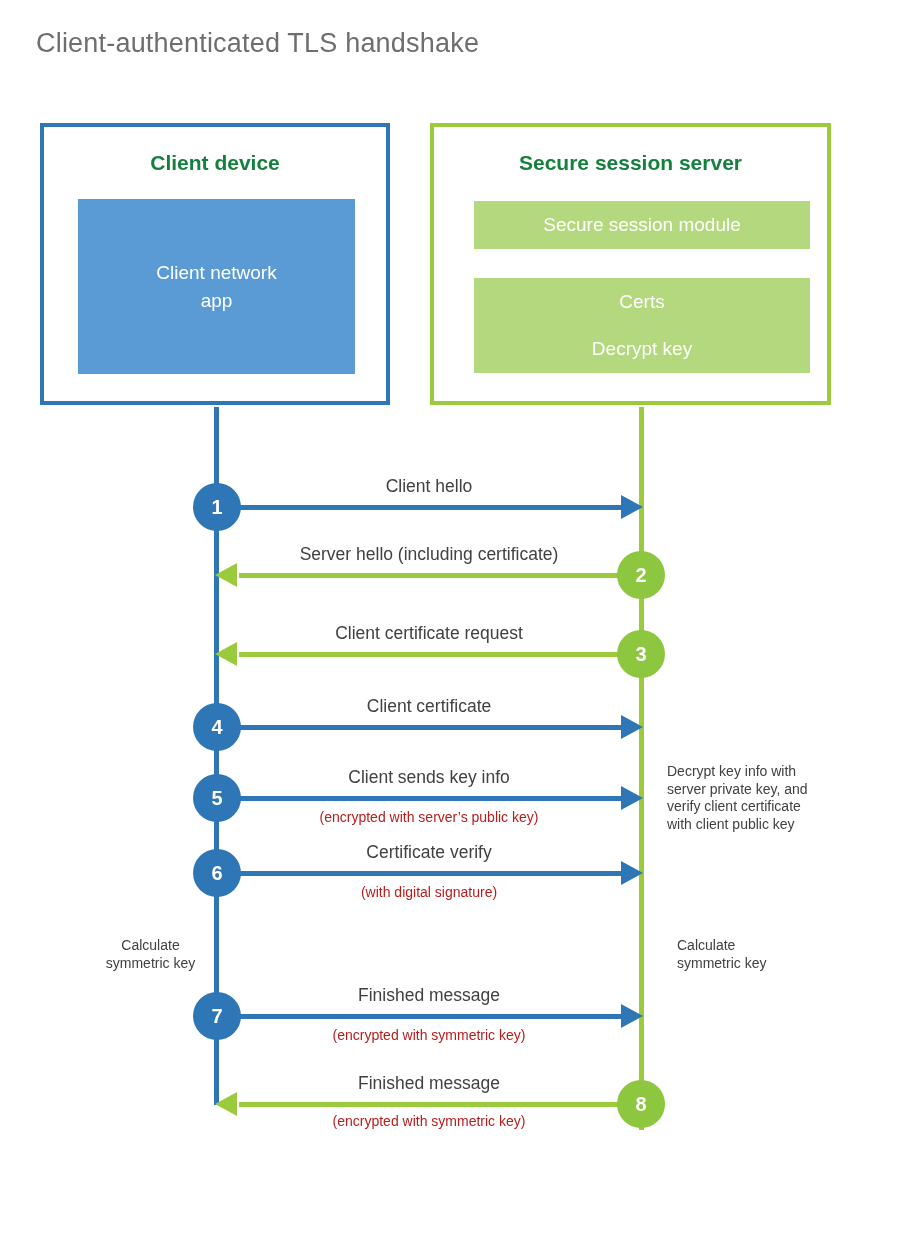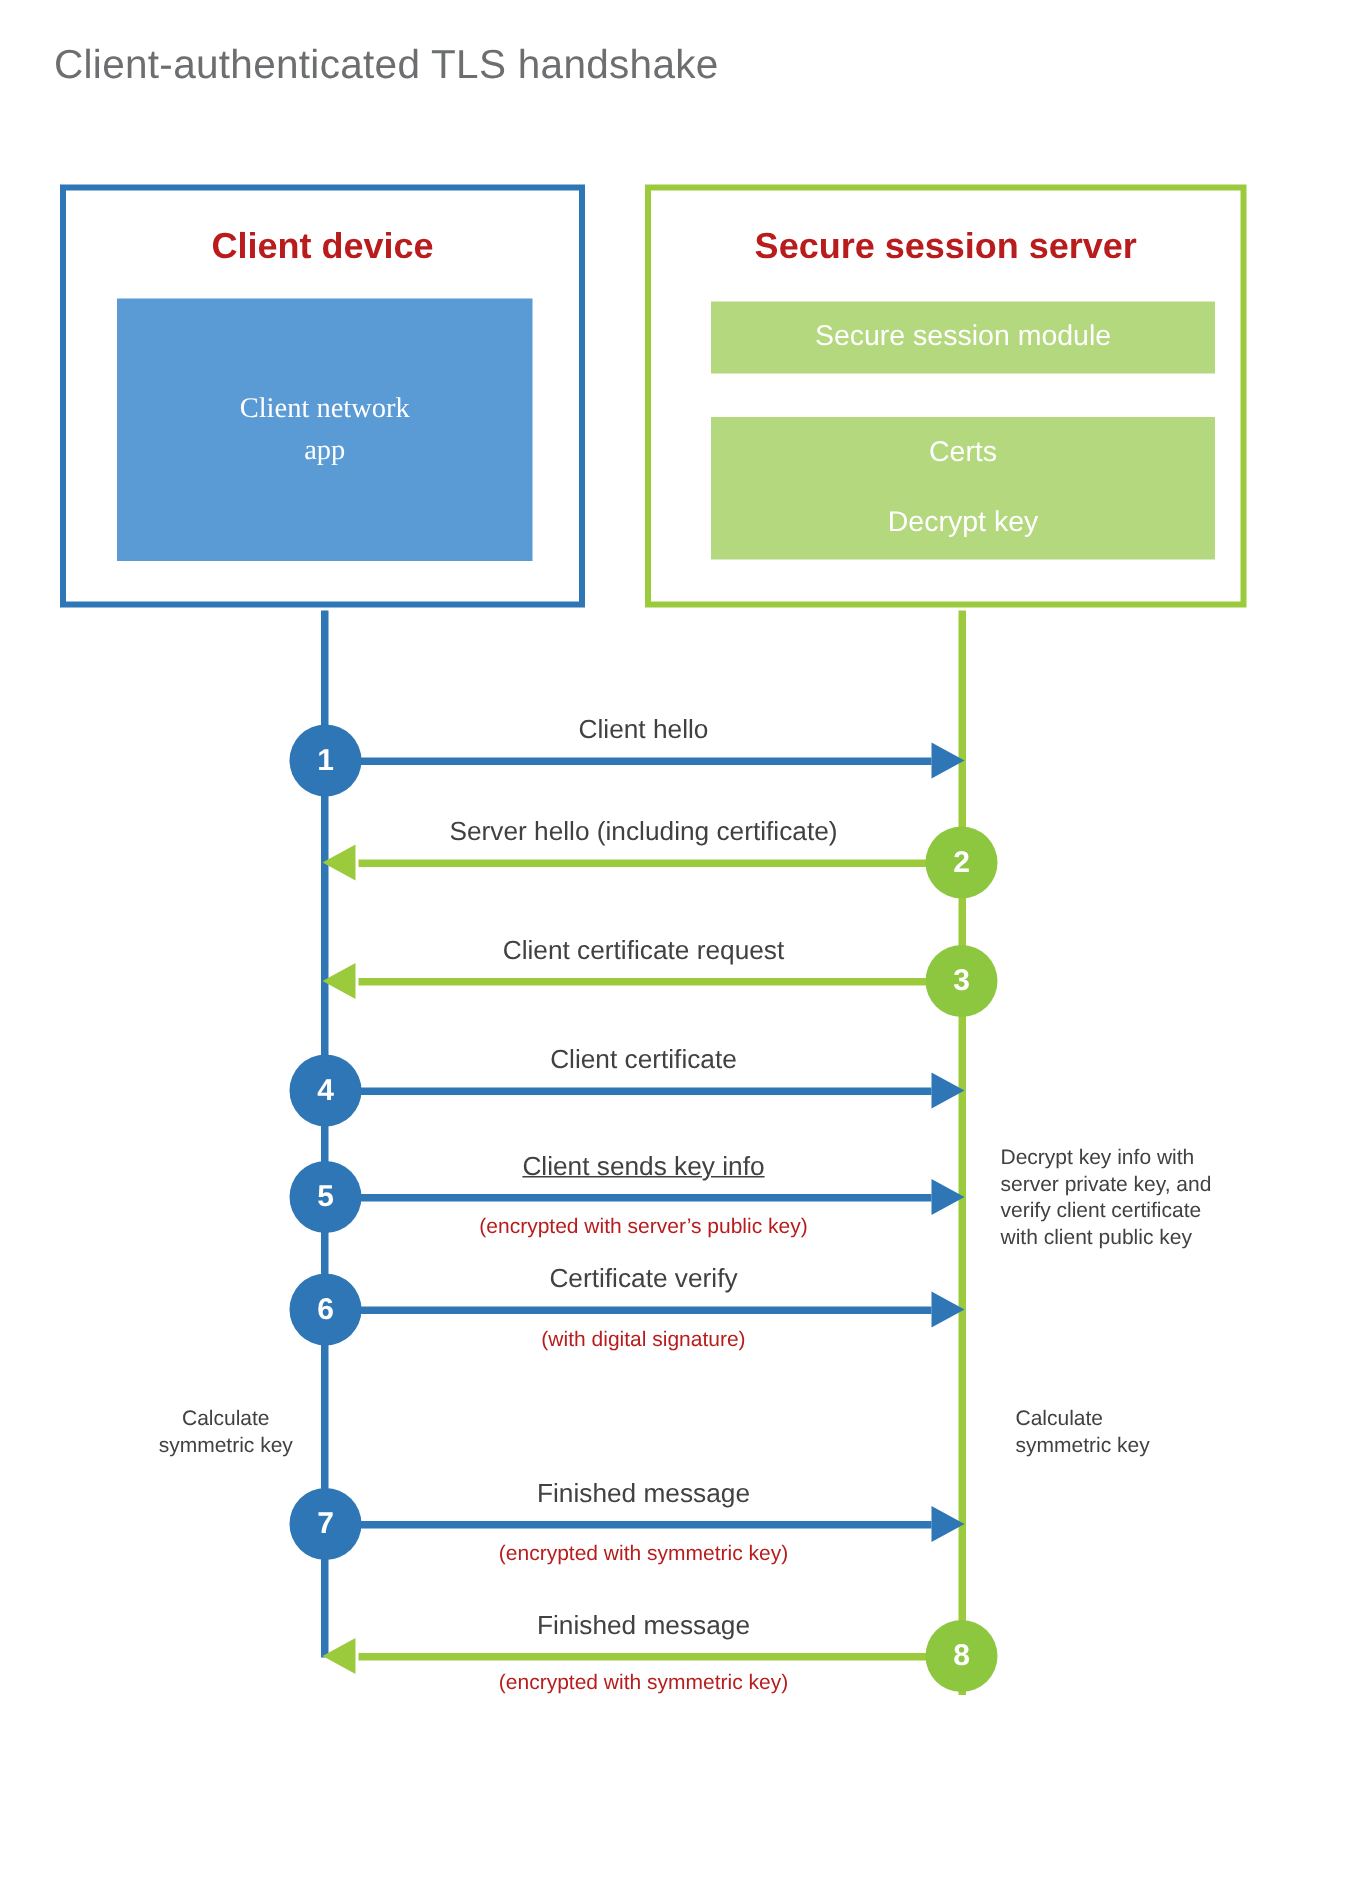--- a/index.html
+++ b/index.html
@@ -10,26 +10,26 @@
   .abs{position:absolute;}
   .page-title{
     left:36px;top:28px;font-size:27px;font-weight:300;color:#6d6e70;letter-spacing:.2px;
   }
   
   .entity-box{box-sizing:border-box;top:123px;height:282px;background:#fff;}
   .entity-box.blue{left:40px;width:350px;border:4px solid var(--blue,#2E76B5);}
   .entity-box.green{left:430px;width:401px;border:4px solid var(--green,#9BCB3D);}
   .entity-title{
     position:absolute;left:0;right:0;top:24px;text-align:center;
-    font-size:24px;font-weight:700;color:#b91c1c;
+    font-size:21px;font-weight:700;color:#15803d;
   }
   .app-box{
     position:absolute;left:34px;top:72px;width:277px;height:175px;
     background:var(--blue-fill,#5B9BD5);display:flex;align-items:center;justify-content:center;
-    color:#fff;font-size:19px;text-align:center;white-space:pre-line;line-height:1.45;font-family:Liberation Serif, serif;
+    color:#fff;font-size:19px;text-align:center;white-space:pre-line;line-height:1.45;
   }
   .module-bar{
     position:absolute;left:40px;width:336px;height:48px;
     background:var(--green-fill,#B4D87D);display:flex;align-items:center;justify-content:center;
     color:#fff;font-size:19px;
   }
   
   .vline{width:5px;top:407px;}
   .vline.blue{left:214px;height:698px;background:var(--blue,#2E76B5);}
   .vline.green{left:639px;height:723px;background:var(--green,#9BCB3D);}
@@ -88,21 +88,21 @@
   <div class="abs msg-label" style="top:623px;">Client certificate request</div>
   <div class="abs shaft green" style="left:239px;top:652px;width:402px;"></div>
   <div class="abs head left" style="left:215px;top:642px;"></div>
   <div class="abs circle green" style="left:617px;top:630px;">3</div>
 
   <div class="abs msg-label" style="top:696px;">Client certificate</div>
   <div class="abs shaft blue" style="left:217px;top:725px;width:404px;"></div>
   <div class="abs head right" style="left:621px;top:715px;"></div>
   <div class="abs circle blue" style="left:193px;top:703px;">4</div>
 
-  <div class="abs msg-label" style="top:767px;text-decoration:underline;">Client sends key info</div>
+  <div class="abs msg-label" style="top:767px;">Client sends key info</div>
   <div class="abs shaft blue" style="left:217px;top:796px;width:404px;"></div>
   <div class="abs head right" style="left:621px;top:786px;"></div>
   <div class="abs circle blue" style="left:193px;top:774px;">5</div>
   <div class="abs msg-sub" style="top:809px;">(encrypted with server’s public key)</div>
 
   <div class="abs msg-label" style="top:842px;">Certificate verify</div>
   <div class="abs shaft blue" style="left:217px;top:871px;width:404px;"></div>
   <div class="abs head right" style="left:621px;top:861px;"></div>
   <div class="abs circle blue" style="left:193px;top:849px;">6</div>
   <div class="abs msg-sub" style="top:884px;">(with digital signature)</div>

